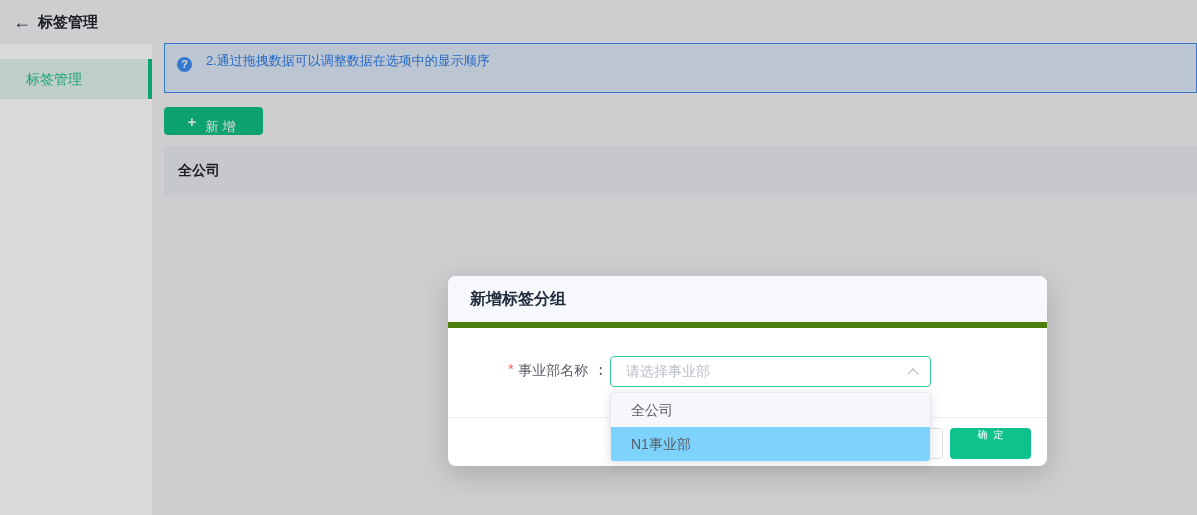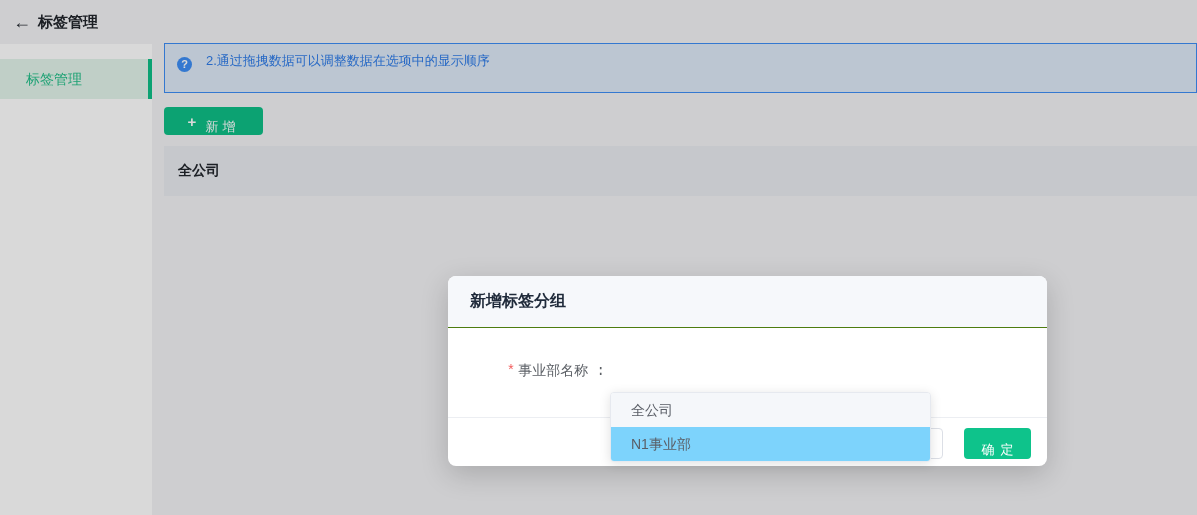--- a/index.html
+++ b/index.html
@@ -44,43 +44,43 @@
     background:#e9ebf0; display:flex; align-items:center; padding-left:14px;
     font-size:14px; font-weight:bold; color:#22262c; cursor:pointer; }
 
   
   .overlay { position:absolute; inset:0; background:rgba(0,0,0,0.15); z-index:10; }
 
   
   .dialog { position:absolute; left:448px; top:276px; width:599px; height:190px;
     background:#ffffff; border-radius:8px; box-shadow:0 8px 28px rgba(0,0,0,0.18);
     z-index:20; }
-  .dialog-header { height:52px; background:#f6f8fb; border-bottom:1px solid #4d7c0f;
+  .dialog-header { height:52px; background:#f6f8fb; border-bottom:6px solid #4d7c0f;
     border-radius:8px 8px 0 0; display:flex; align-items:center; padding-left:22px; }
   .dialog-title { font-size:16px; font-weight:bold; color:#1f2a3a; }
   .dialog-body { position:relative; height:88px; }
   .form-row { position:absolute; top:28px; left:0; right:0; display:flex;font-family:Liberation Mono, monospace; }
   .form-label { width:162px; text-align:right; font-size:14px; color:#5c6066;
     line-height:31px; padding-right:5px; white-space:nowrap; }
   .required-mark { color:#f25c5c; margin-right:3px; }
   .form-select { position:relative; width:321px; height:31px;
     border:1px solid #35cb9e; border-radius:4px; background:#ffffff;
     display:flex; align-items:center; padding-left:15px; cursor:pointer; }
   .select-placeholder { color:#bcc1c9; font-size:14px; }
   .chevron-up-icon { position:absolute; right:13px; top:13px; width:8px; height:8px;
     border-top:1.5px solid #b4b8bf; border-left:1.5px solid #b4b8bf;
     transform:rotate(45deg); }
   .dialog-footer { position:absolute; left:0; right:0; bottom:0; height:49px;
     border-top:1px solid #eceef2; border-radius:0 0 8px 8px; }
   .btn-cancel { position:absolute; right:104px; bottom:7px; width:80px; height:31px;
     background:#ffffff; border:1px solid #dcdfe6; border-radius:4px; cursor:pointer; }
-  .btn-confirm { position:absolute; right:16px; bottom:7px; width:67px; height:31px;
+  .btn-confirm { position:absolute; right:16px; bottom:7px; width:81px; height:31px;
     background:#0ec38b; border:none; border-radius:4px; color:#ffffff;
-    font-size:13px; font-family:inherit; cursor:pointer;
-    display:flex; align-items:flex-end; justify-content:center; }
+    font-size:10px; font-family:inherit; cursor:pointer;
+    display:flex; align-items:flex-start; justify-content:center; }
   .btn-confirm span { letter-spacing:6px; text-indent:6px; }
 
   
   .select-dropdown { position:absolute; left:610px; top:392px; width:321px; z-index:30;
     background:#ffffff; border:1px solid #e6e9ef; border-radius:4px;
     box-shadow:0 2px 12px rgba(0,0,0,0.12); overflow:hidden; }
   .option { height:34px; line-height:34px; padding-left:20px; font-size:14px;
     color:#5a5e66; background:#7dd3fc; cursor:pointer; }
   .option.hovered { background:#f5f7fa; }
 </style>
@@ -116,20 +116,24 @@
 
 <div class="dialog">
   <div class="dialog-header">
     <span class="dialog-title">新增标签分组</span>
   </div>
   <div class="dialog-body">
     <div class="form-row">
       <div class="form-label">
         <span class="required-mark">*</span><span>事业部名称 :</span>
       </div>
+      <div class="form-select">
+        <span class="select-placeholder">请选择事业部</span>
+        <span class="chevron-up-icon"></span>
+      </div>
     </div>
   </div>
   <div class="dialog-footer">
     <button class="btn-cancel"></button>
     <button class="btn-confirm">
       <span>确定</span>
     </button>
   </div>
 </div>
 

